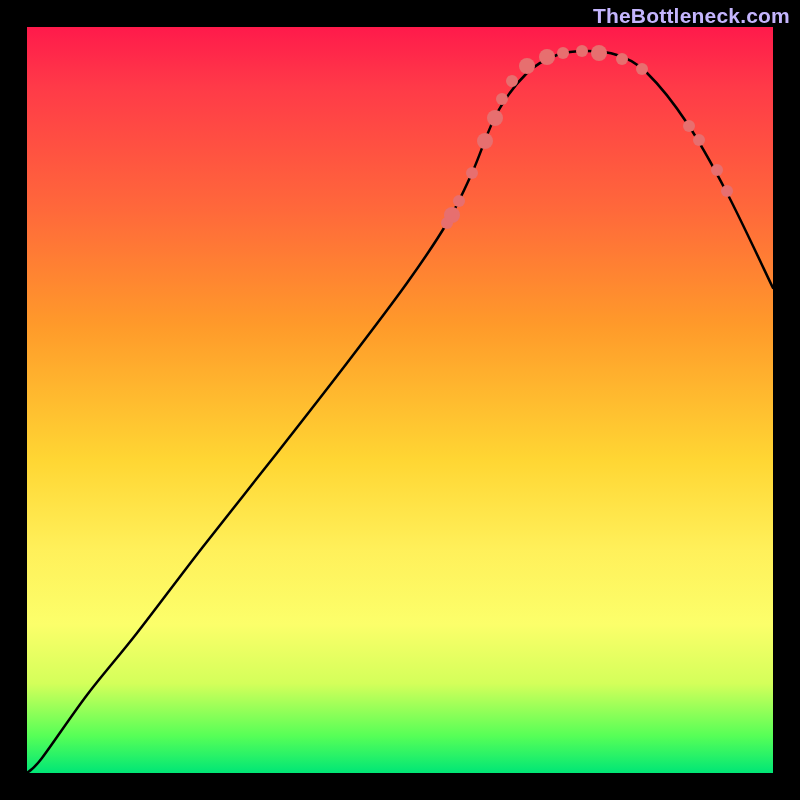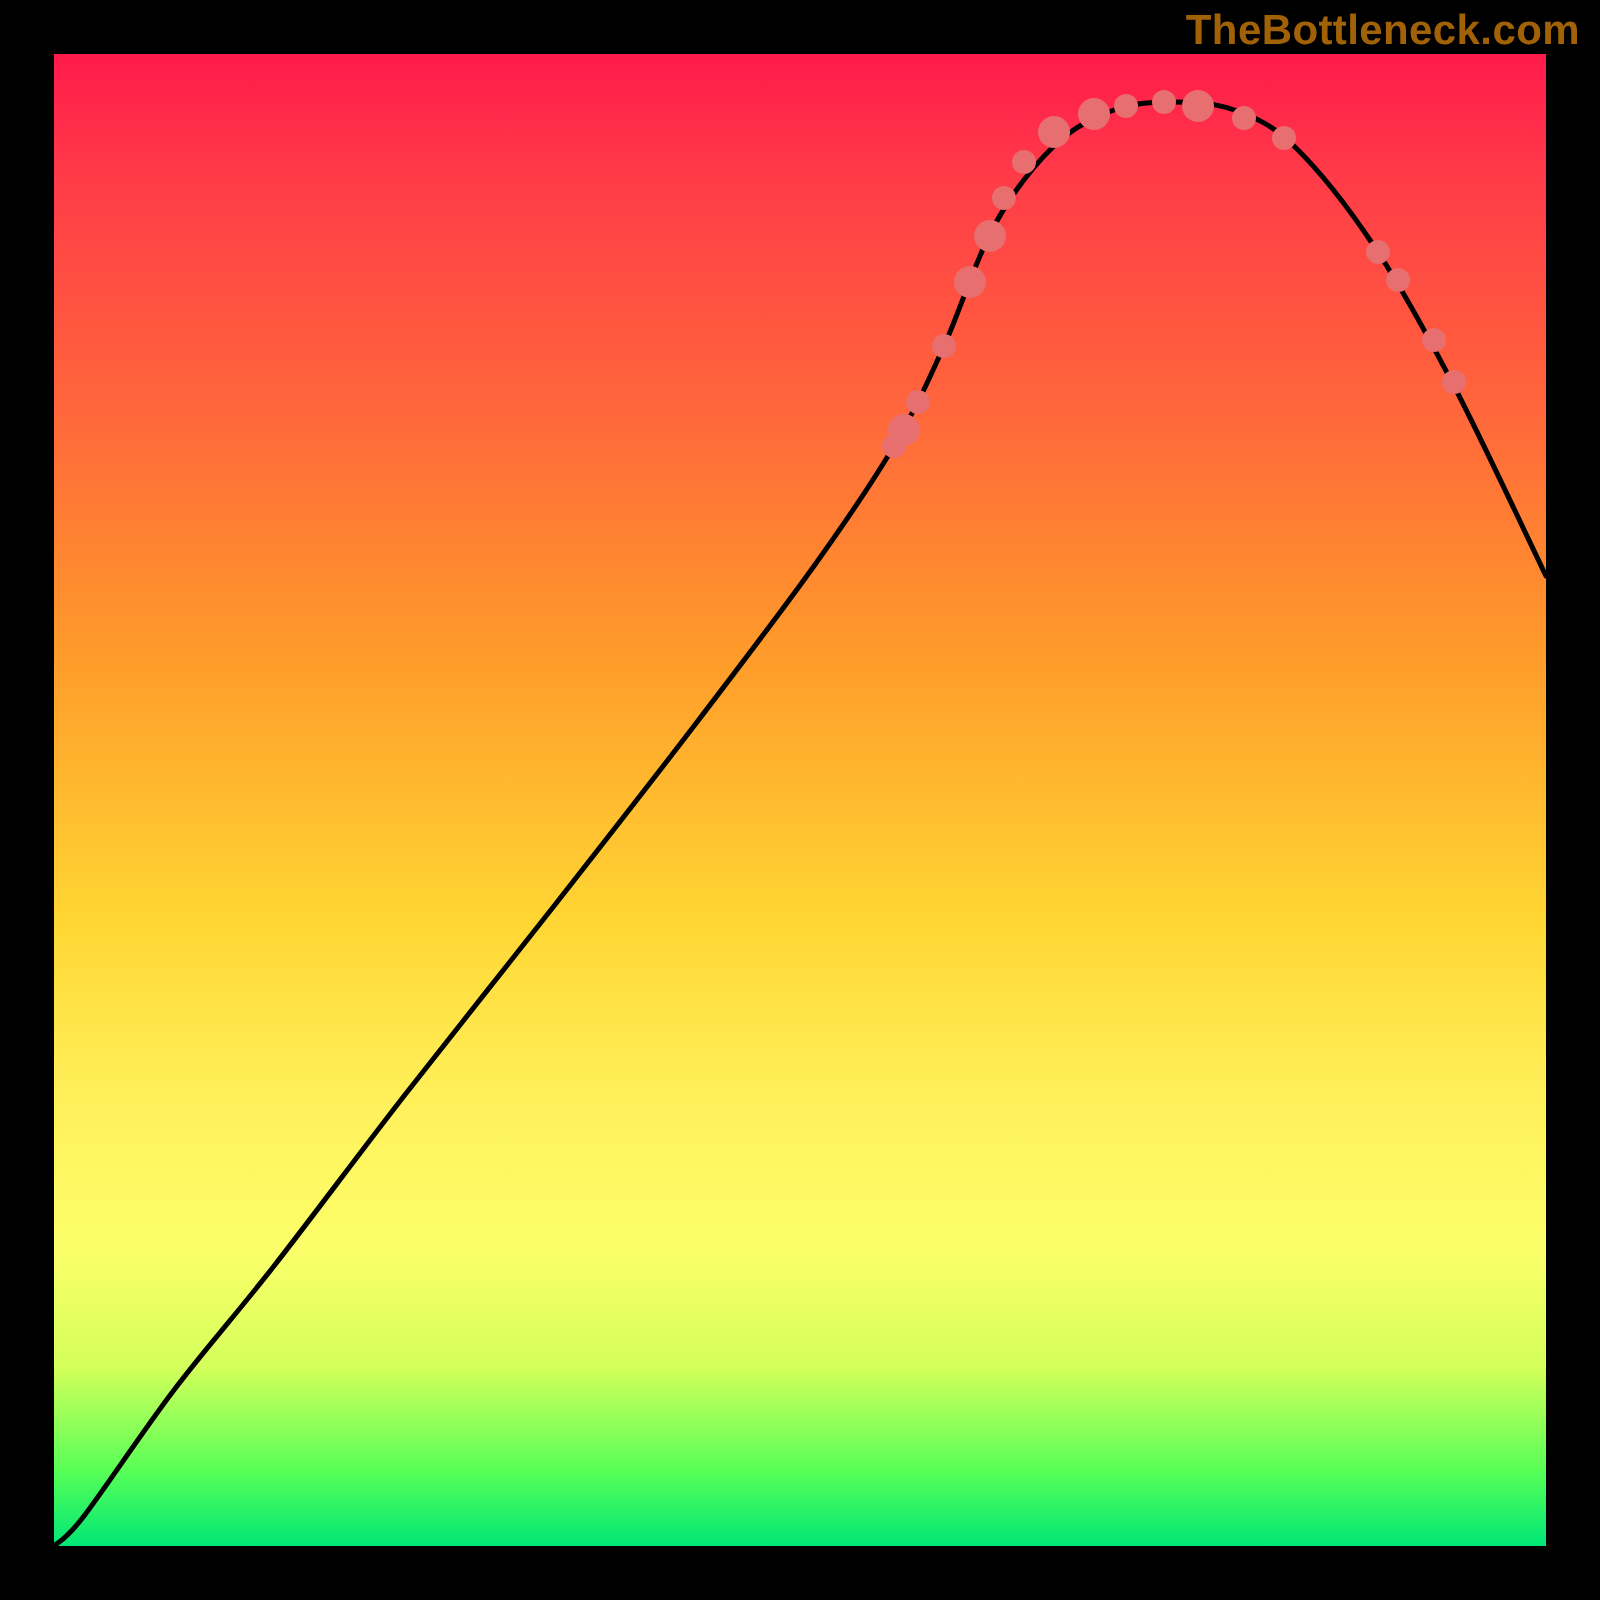--- a/index.html
+++ b/index.html
@@ -45,21 +45,21 @@
     height: 746px;
     pointer-events: none;
   }
   .watermark {
     position: absolute;
     top: 4px;
     right: 10px;
     font-family: Arial, Helvetica, sans-serif;
     font-size: 21px;
     font-weight: 600;
-    color: #a16207;
+    color: #c4b5fd;
     letter-spacing: 0.2px;
     user-select: none;
   }
 </style>
 </head>
 <body>
 
 <div class="stage">
   <div class="plot-area"></div>
 

